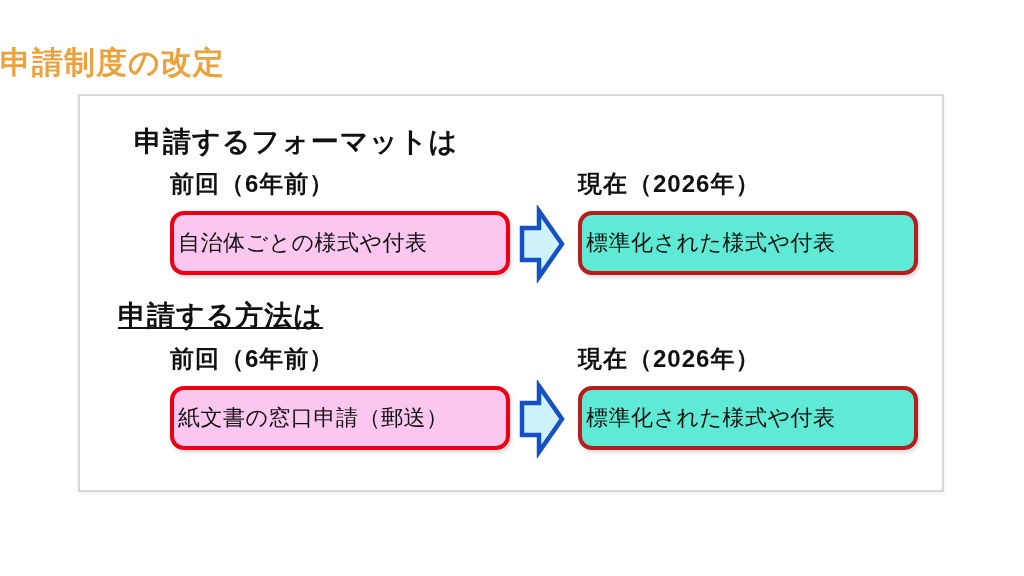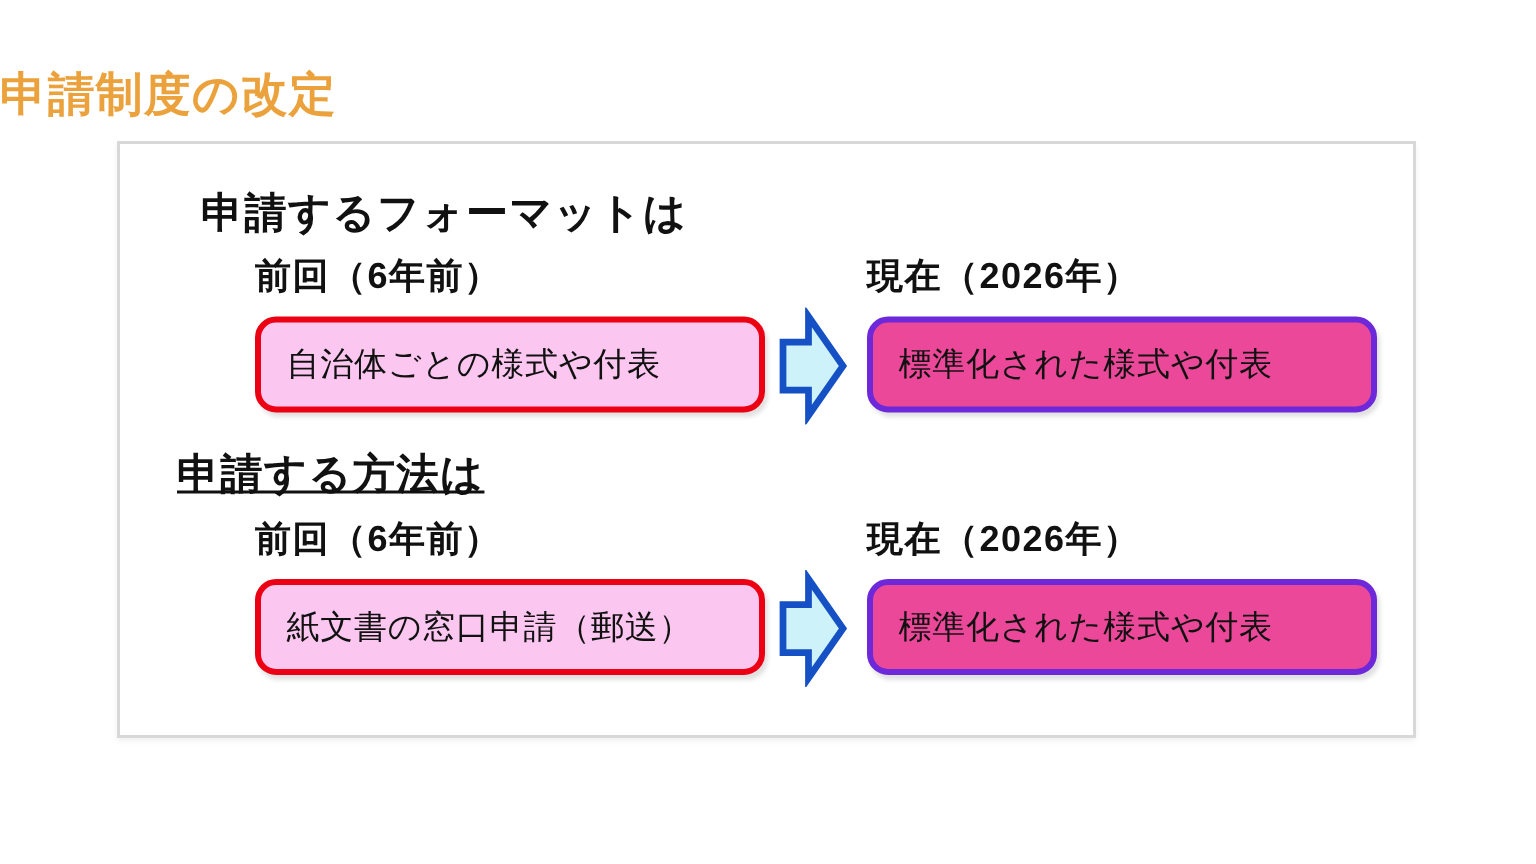--- a/index.html
+++ b/index.html
@@ -54,35 +54,35 @@
     letter-spacing: 1px;
   }
   .value-box {
     position: absolute;
     width: 340px;
     height: 64px;
     box-sizing: border-box;
     border-radius: 14px;
     display: flex;
     align-items: center;
-    padding-left: 17px;
+    padding-left: 4px;
     font-size: 22px;
     color: #111111;
     letter-spacing: 0.5px;
     box-shadow: 2px 3px 3px rgba(0,0,0,0.12);
   }
   .box-before {
     left: 170px;
     background: #FBC7F0;
     border: 4px solid #EC0013;
   }
   .box-after {
     left: 578px;
-    background: #ec4899;
-    border: 4px solid #6d28d9;
+    background: #5eead4;
+    border: 4px solid #b91c1c;
   }
   .arrow {
     position: absolute;
     left: 519px;
     width: 46px;
     height: 78px;
   }
   
   .h1-top { top: 123px; margin-left: 16px; }
   .lbl1-top { top: 168px; }

